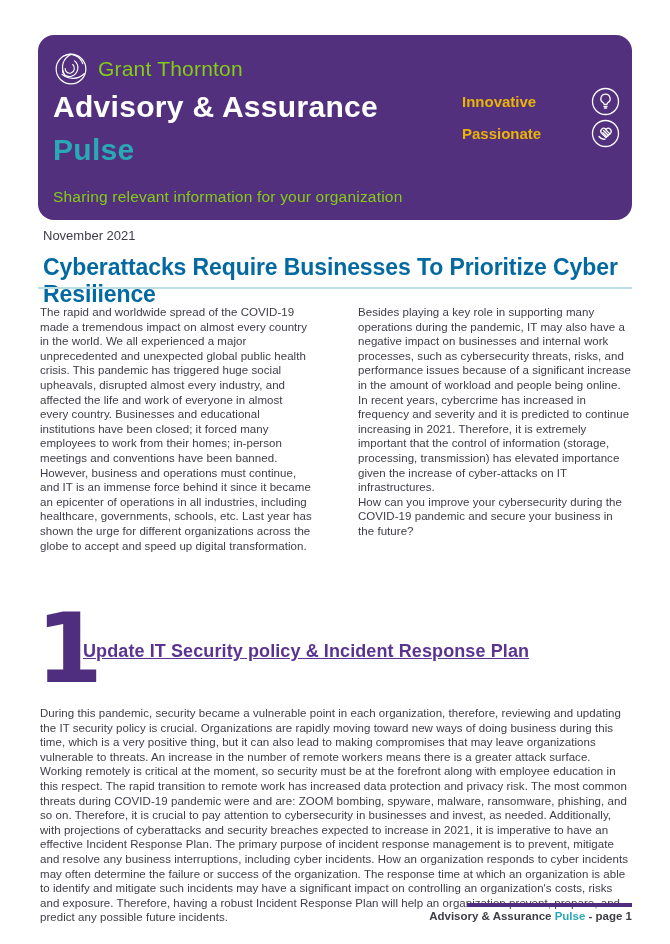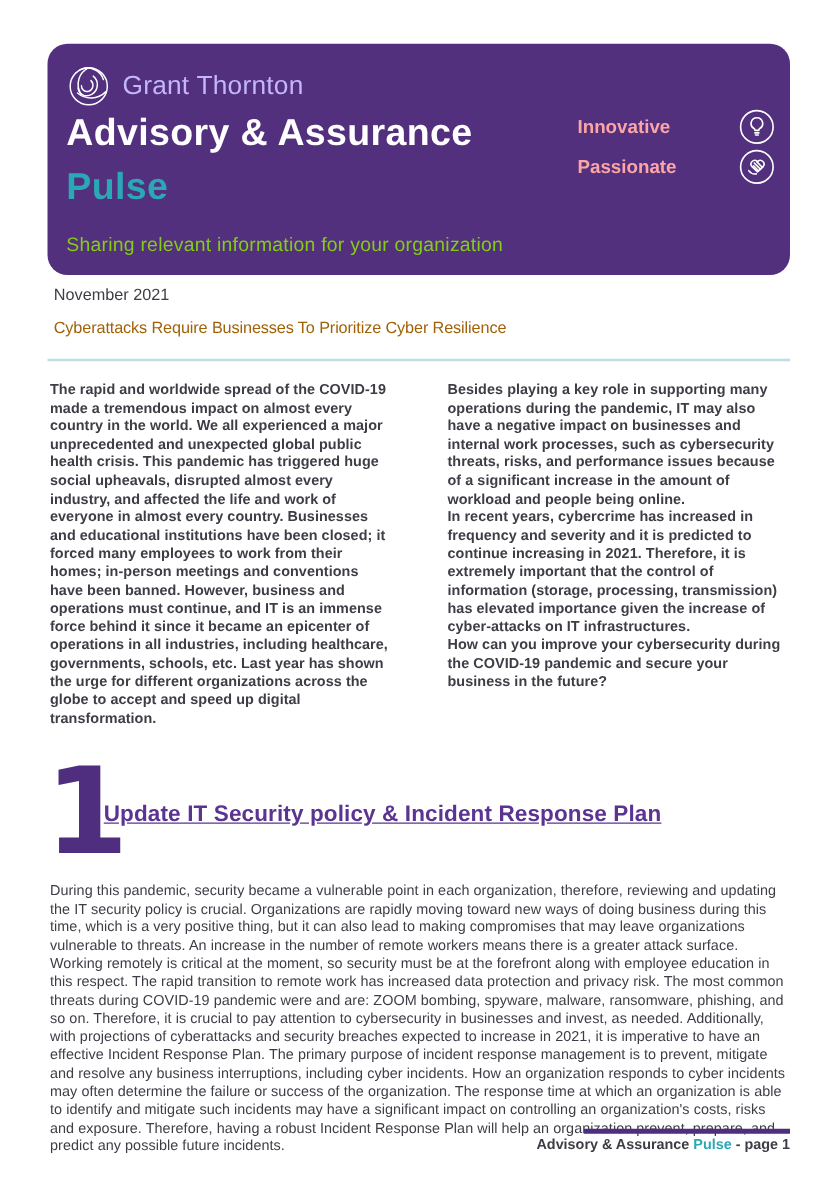--- a/index.html
+++ b/index.html
@@ -8,47 +8,47 @@
     font-family:"Liberation Sans", sans-serif; overflow:hidden;
   }
 
   
   .banner {
     position:absolute; left:38px; top:35px; width:594px; height:185px;
     background:#52307e; border-radius:16px;
   }
   .logo-row { position:absolute; left:15px; top:16px; display:flex; align-items:center; gap:9px; }
   .logo-mark { width:36px; height:36px; }
-  .logo-text { color:#c4b5fd; font-size:21px; font-weight:400; letter-spacing:0.2px; }
+  .logo-text { color:#84cc16; font-size:21px; font-weight:400; letter-spacing:0.2px; }
   .banner-title1 {
     position:absolute; left:15px; top:55px; color:#ffffff;
     font-size:30px; font-weight:700; letter-spacing:0.3px;
   }
   .banner-title2 {
     position:absolute; left:15px; top:98px; color:#2aa8b5;
     font-size:30px; font-weight:700; letter-spacing:0.3px;
   }
   .banner-tagline {
     position:absolute; left:15px; top:153px; color:#84cc16;
     font-size:15.5px; font-weight:400; letter-spacing:0.2px;
   }
   .values { position:absolute; left:424px; top:50px; width:158px; }
   .value-row { display:flex; align-items:center; justify-content:space-between; height:32px; }
-  .value-label { color:#fca5a5; font-size:15px; font-weight:700; }
+  .value-label { color:#eab308; font-size:15px; font-weight:700; }
   .value-icon { width:29px; height:29px; flex:0 0 auto; }
 
   
   .date { position:absolute; left:43px; top:228px; font-size:13px; color:#3d3d46; }
   .article-title {
     position:absolute; left:43px; top:254px; width:590px;
-    color:#a16207; font-size:13px; font-weight:400; letter-spacing:-0.1px;
+    color:#0369a1; font-size:23px; font-weight:700; letter-spacing:-0.1px;
   }
   .title-rule { position:absolute; left:38px; top:287px; width:594px; height:2px; background:#bcdfe4; }
 
-  .columns { position:absolute; left:40px; top:305px; width:592px; display:flex; gap:44px;font-weight:bold; }
+  .columns { position:absolute; left:40px; top:305px; width:592px; display:flex; gap:44px; }
   .col { width:274px; }
   .body-text { font-size:11.5px; line-height:14.6px; color:#3d3d46; letter-spacing:0.05px; }
 
   .intro { position:absolute; left:40px; top:572px; width:600px; }
 
   
   .section-number {
     position:absolute; left:36px; top:601px; color:#4f2d7f;
     font-size:96px; font-weight:800; line-height:1; font-family:"DejaVu Sans","Liberation Sans",sans-serif;
   }

